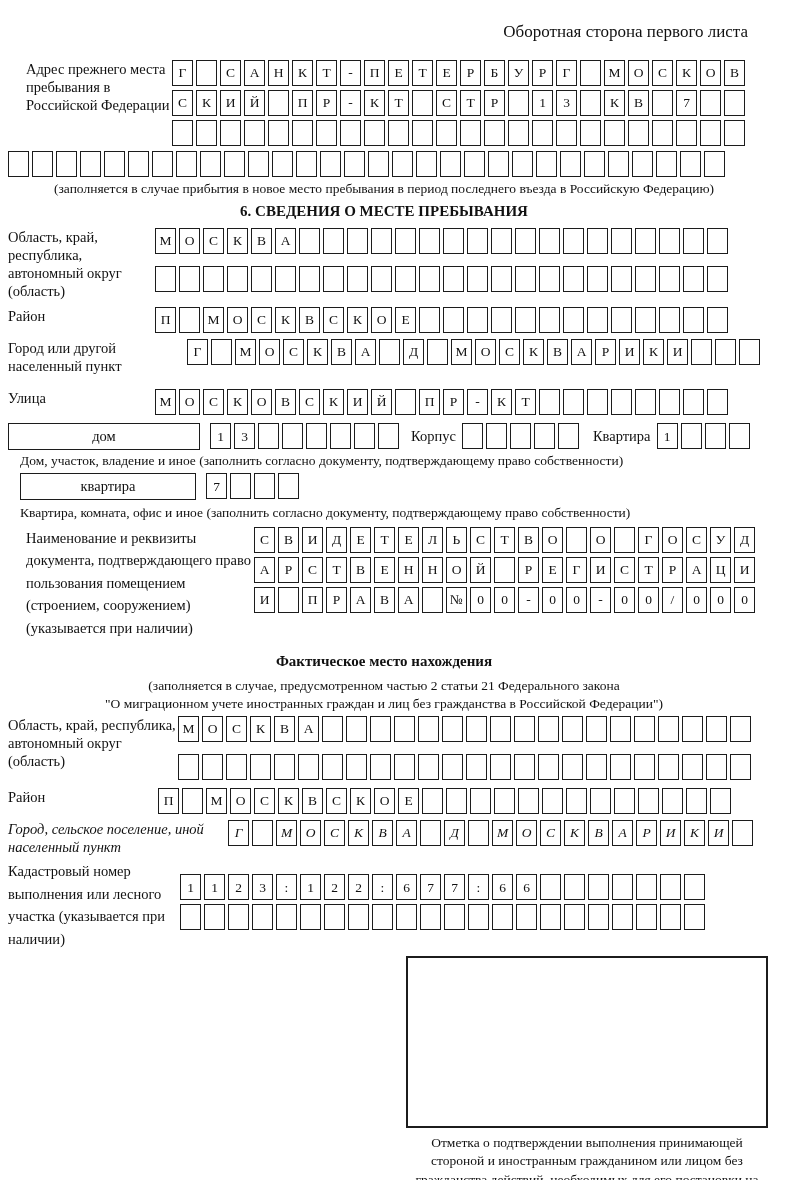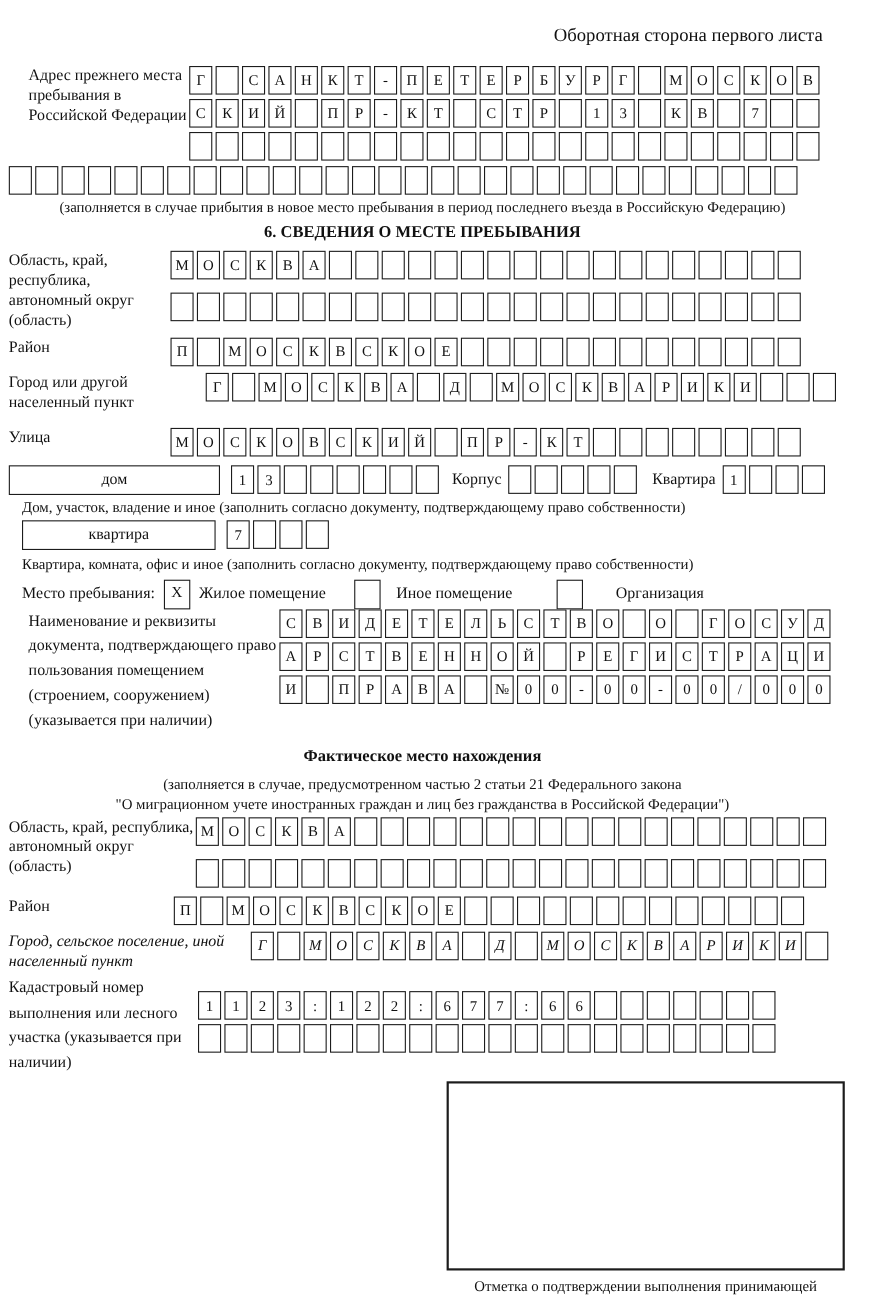--- a/index.html
+++ b/index.html
@@ -345,29 +345,20 @@
     <div class="wide-box" style="width:176px;margin-left:12px;">квартира</div>
     <div class="cells" style="margin:0 0 0 10px;">
         <div class="cell">7</div>
         <div class="cell"></div>
         <div class="cell"></div>
         <div class="cell"></div>
       </div>
   </div>
   <div class="small-note" style="margin:5px 0 6px 12px;">Квартира, комната, офис и иное (заполнить согласно документу, подтверждающему право собственности)</div>
 
-  <div class="form-row" style="align-items:center;margin-left:12px;">
-    <span class="lbl">Место пребывания:</span>
-    <span class="checkbox" style="margin-left:8px;">X</span>
-    <span class="lbl" style="margin-left:8px;">Жилое помещение</span>
-    <span class="checkbox" style="margin-left:26px;"></span>
-    <span class="lbl" style="margin-left:14px;">Иное помещение</span>
-    <span class="checkbox" style="margin-left:40px;"></span>
-    <span class="lbl" style="margin-left:30px;">Организация</span>
-  </div>
 
   <div class="form-row">
     <div class="lbl" style="width:246px;padding-left:18px;box-sizing:border-box;line-height:1.55;">Наименование и реквизиты документа, подтверждающего право пользования помещением (строением, сооружением) (указывается при наличии)</div>
     <div class="rows-stack">
       <div class="cells">
           <div class="cell">С</div>
           <div class="cell">В</div>
           <div class="cell">И</div>
           <div class="cell">Д</div>
           <div class="cell">Е</div>

